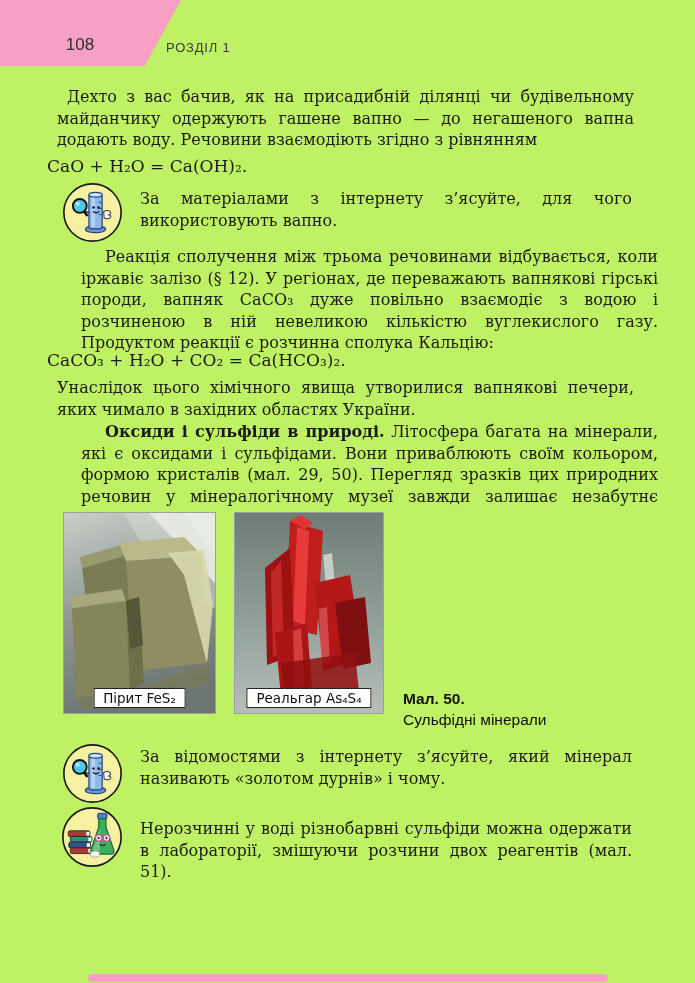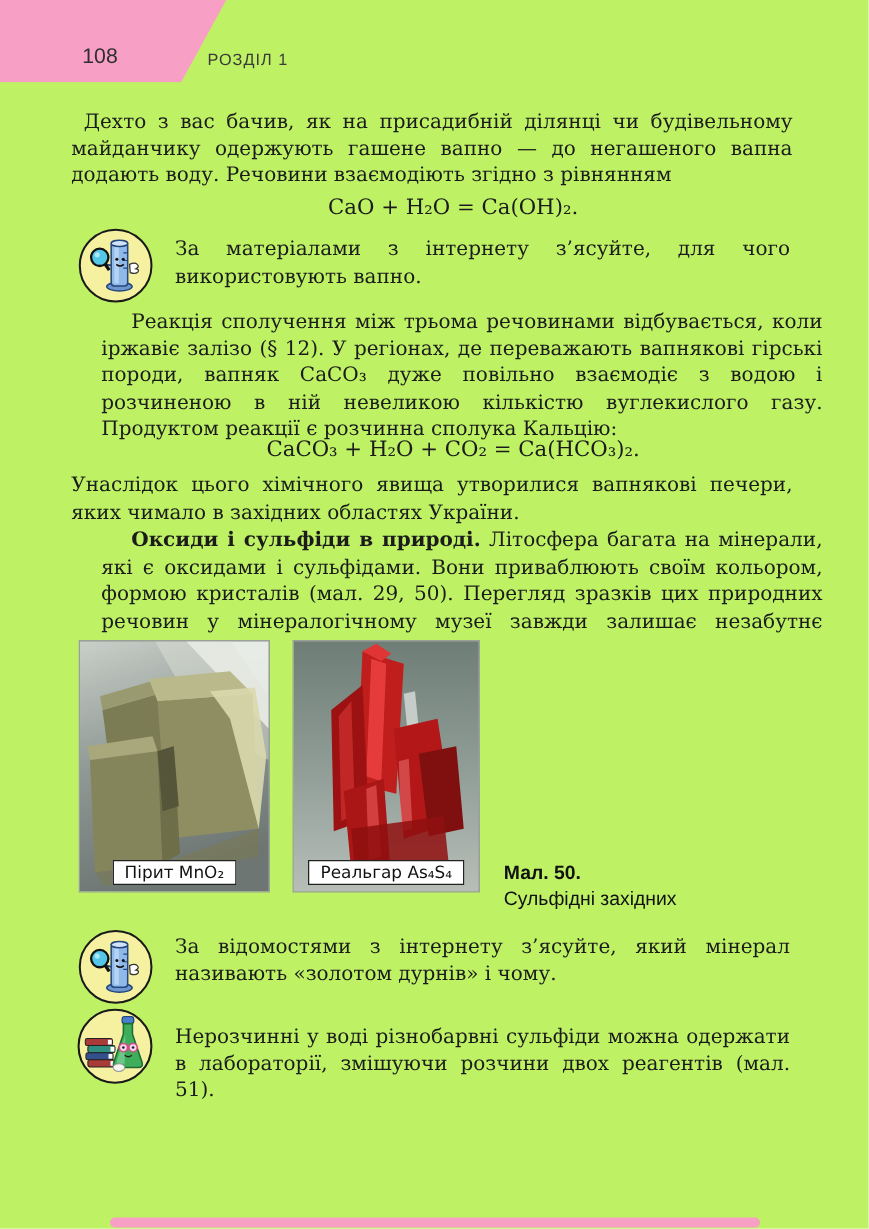--- a/index.html
+++ b/index.html
@@ -21,21 +21,21 @@
     font-family:"Liberation Sans",sans-serif;font-size:13px;letter-spacing:.8px;color:#3a3a3a;
   }
   
   .para{
     position:absolute;left:57px;width:577px;font-size:16px;line-height:21.6px;
     text-align:justify;margin:0;
   }
   .indent{text-indent:24px;margin-left:24px;}
   .indent-sm{text-indent:10px;}
   .equation{
-    position:absolute;left:74px;width:577px;text-align:center;font-size:17px;margin:0;
+    position:absolute;left:47px;width:577px;font-size:17px;margin:0;
   }
   .lead-bold{font-weight:bold;}
   
   .note-icon{position:absolute;}
   .note-text{
     position:absolute;left:140px;width:492px;font-size:16px;line-height:21.6px;
     text-align:justify;margin:0;
   }
   
   .photo{
@@ -118,21 +118,21 @@
       <polygon points="18,55 70,40 64,30 16,44" fill="#9a9a70"></polygon>
       <polygon points="62,48 138,42 143,150 70,158" fill="#8e8e62"></polygon>
       <polygon points="62,48 138,42 120,24 55,30" fill="#b9b98c"></polygon>
       <polygon points="104,40 140,37 149,92 143,150 120,62" fill="#d9d9ae" opacity="0.9"></polygon>
       <polygon points="8,95 62,88 66,178 12,185" fill="#85855c"></polygon>
       <polygon points="8,95 62,88 58,76 6,84" fill="#a8a87c"></polygon>
       <polygon points="62,88 66,178 80,170 75,84" fill="#6e6e48"></polygon>
       <polygon points="62,88 75,84 79,132 66,136" fill="#55553a"></polygon>
       <polygon points="12,185 66,178 143,150 143,172 20,196" fill="#7a7a52" opacity="0.6"></polygon>
     </svg>
-    <div class="photo-label">Пірит MnO₂</div>
+    <div class="photo-label">Пірит FeS₂</div>
   </div>
 
   <div class="photo photo-2">
     <svg viewBox="0 0 148 200" width="148" height="200">
       <defs>
         <linearGradient id="rea-bg" x1="0" y1="0" x2="0" y2="1">
           <stop offset="0" stop-color="#6f7d77"></stop>
           <stop offset="0.55" stop-color="#93a09a"></stop>
           <stop offset="1" stop-color="#b7beb8"></stop>
         </linearGradient>
@@ -149,21 +149,21 @@
       <polygon points="40,120 72,110 77,178 46,184" fill="#aa1515"></polygon>
       <polygon points="58,118 66,115 70,172 60,175" fill="#e65050" opacity="0.7"></polygon>
       <polygon points="84,96 92,94 95,150 86,152" fill="#f17a7a" opacity="0.5"></polygon>
       <polygon points="46,150 120,140 125,188 50,192" fill="#8f0f0f" opacity="0.85"></polygon>
     </svg>
     <div class="photo-label">Реальгар As₄S₄</div>
   </div>
 
   <div class="fig-caption">
     <div class="num">Мал. 50.</div>
-    <div>Сульфідні західних</div>
+    <div>Сульфідні мінерали</div>
   </div>
 
   <div class="note-icon" style="left:62px;top:743px">
     <svg viewBox="0 0 60 60" width="61" height="61">
       <circle cx="30" cy="30" r="28.2" fill="#f6f1a1" stroke="#1a1a1a" stroke-width="1.6"></circle>
       <ellipse cx="33" cy="46.5" rx="10" ry="3.4" fill="#6f97cf" stroke="#24467c" stroke-width="1.2"></ellipse>
       <rect x="26.5" y="12" width="13" height="34" rx="2.5" fill="#8fb9e9" stroke="#24467c" stroke-width="1.2"></rect>
       <rect x="29" y="14" width="3.5" height="30" fill="#b9d7f4" opacity="0.9"></rect>
       <ellipse cx="33" cy="12.5" rx="6.6" ry="2.4" fill="#cfe4f8" stroke="#24467c" stroke-width="1.2"></ellipse>
       <line x1="36" y1="20" x2="39" y2="20" stroke="#24467c" stroke-width="0.9"></line>

